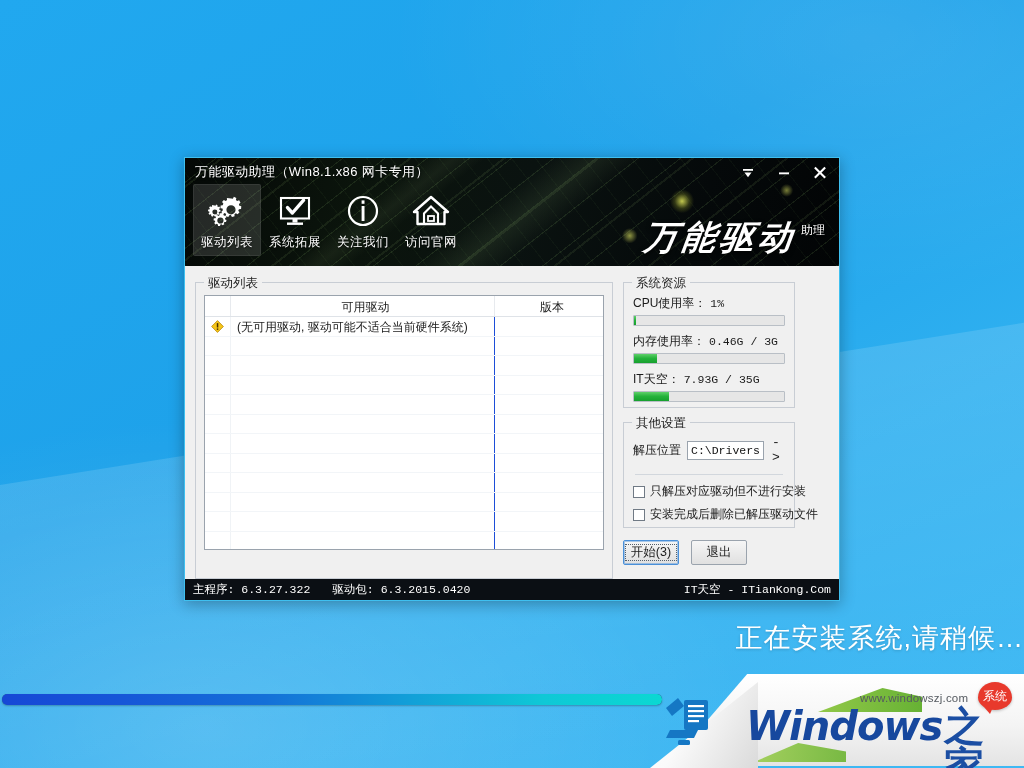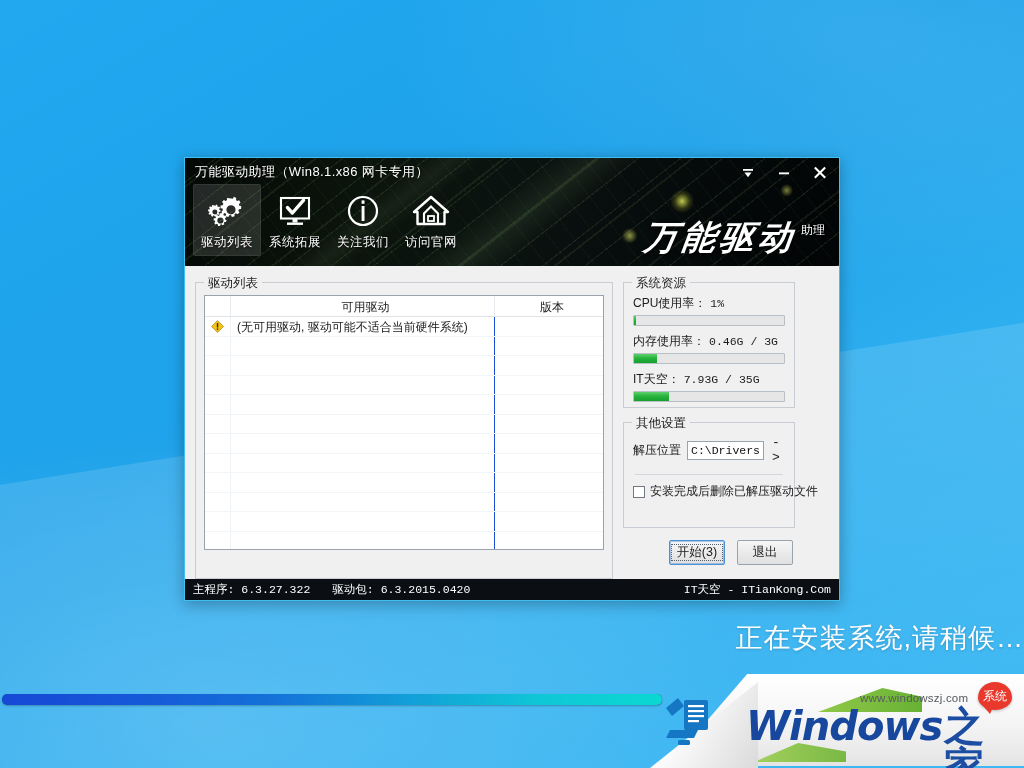--- a/index.html
+++ b/index.html
@@ -294,21 +294,21 @@
     width: 12px; height: 12px;
     border: 1px solid #707a85;
     background: #ffffff;
     margin-right: 5px;
     flex: none;
   }
   .chk-label { font-size: 12px; color: #1b1b1b; white-space: nowrap; }
 
   
   #button-row {
-    display: flex; justify-content: flex-end; gap: 12px;
+    display: flex; gap: 12px;
     margin-top: 12px;
     padding-right: 2px;
   }
   .dlg-btn {
     width: 56px; height: 25px;
     font-size: 12.5px;
     color: #1b1b1b;
     background: linear-gradient(to bottom, #f6f6f6 0%, #ececec 45%, #e0e0e0 100%);
     border: 1px solid #9aa3ad;
     border-radius: 2px;
@@ -668,20 +668,24 @@
           <span class="gb-title">其他设置</span>
 
           <div id="path-row">
             <span id="path-label">解压位置</span>
             <div id="path-input" placeholder="C:\Drivers">C:\Drivers</div>
             <span id="path-browse">-&gt;</span>
           </div>
 
           <div id="other-sep"></div>
 
+          <div class="chk-row">
+            <span class="chk-box"></span>
+            <span class="chk-label">只解压对应驱动但不进行安装</span>
+          </div>
 
           <div class="chk-row">
             <span class="chk-box"></span>
             <span class="chk-label">安装完成后删除已解压驱动文件</span>
           </div>
         </div>
 
         <div id="button-row">
           <div class="dlg-btn focused">
             <span class="btn-inner">开始(3)</span>

